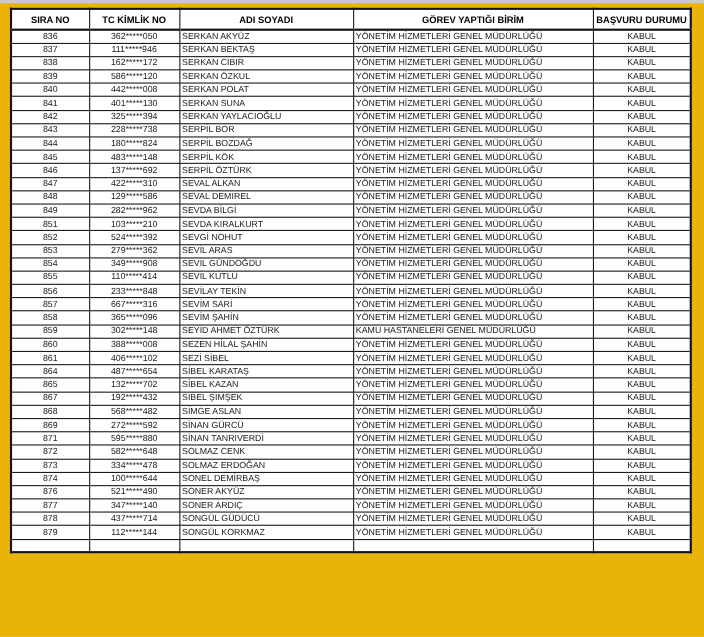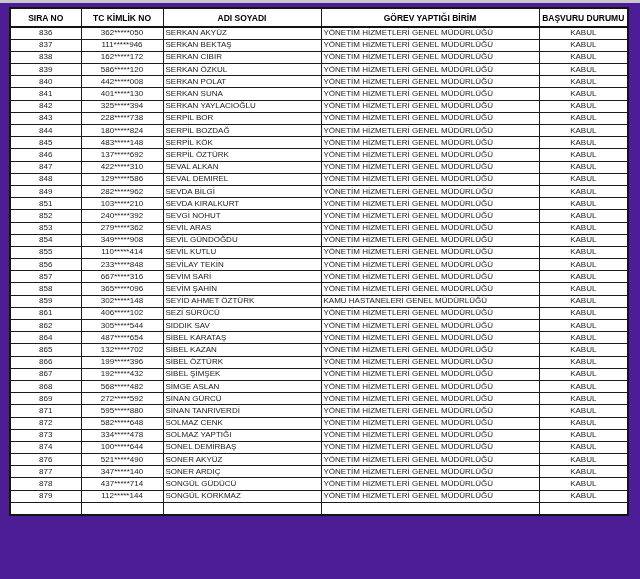--- a/index.html
+++ b/index.html
@@ -8,21 +8,21 @@
     width: 640px;
     height: 579px;
     overflow: hidden;
     background: #ffffff;
     font-family: "Liberation Sans", sans-serif;
   }
   .page {
     position: relative;
     width: 640px;
     height: 579px;
-    background: #4c1d95;
+    background: #eab308;
   }
   .top-strip {
     position: absolute;
     top: 0;
     left: 0;
     width: 640px;
     height: 3px;
     background: #c9c9c9;
   }
   table.roster {
@@ -189,21 +189,21 @@
         </tr>
         <tr>
           <td class="c0">851</td>
           <td class="c1">103*****210</td>
           <td class="c2">SEVDA KIRALKURT</td>
           <td class="c3">YÖNETİM HİZMETLERİ GENEL MÜDÜRLÜĞÜ</td>
           <td class="c4">KABUL</td>
         </tr>
         <tr>
           <td class="c0">852</td>
-          <td class="c1">240*****392</td>
+          <td class="c1">524*****392</td>
           <td class="c2">SEVGİ NOHUT</td>
           <td class="c3">YÖNETİM HİZMETLERİ GENEL MÜDÜRLÜĞÜ</td>
           <td class="c4">KABUL</td>
         </tr>
         <tr>
           <td class="c0">853</td>
           <td class="c1">279*****362</td>
           <td class="c2">SEVİL ARAS</td>
           <td class="c3">YÖNETİM HİZMETLERİ GENEL MÜDÜRLÜĞÜ</td>
           <td class="c4">KABUL</td>
@@ -244,55 +244,48 @@
           <td class="c4">KABUL</td>
         </tr>
         <tr>
           <td class="c0">859</td>
           <td class="c1">302*****148</td>
           <td class="c2">SEYİD AHMET ÖZTÜRK</td>
           <td class="c3">KAMU HASTANELERİ GENEL MÜDÜRLÜĞÜ</td>
           <td class="c4">KABUL</td>
         </tr>
         <tr>
+          <td class="c0">860</td>
+          <td class="c1">388*****008</td>
+          <td class="c2">SEZEN HİLAL ŞAHİN</td>
+          <td class="c3">YÖNETİM HİZMETLERİ GENEL MÜDÜRLÜĞÜ</td>
+          <td class="c4">KABUL</td>
+        </tr>
+        <tr>
           <td class="c0">861</td>
           <td class="c1">406*****102</td>
-          <td class="c2">SEZİ SÜRÜCÜ</td>
-          <td class="c3">YÖNETİM HİZMETLERİ GENEL MÜDÜRLÜĞÜ</td>
-          <td class="c4">KABUL</td>
-        </tr>
-        <tr>
-          <td class="c0">862</td>
-          <td class="c1">305*****544</td>
-          <td class="c2">SIDDIK SAV</td>
+          <td class="c2">SEZİ SİBEL</td>
           <td class="c3">YÖNETİM HİZMETLERİ GENEL MÜDÜRLÜĞÜ</td>
           <td class="c4">KABUL</td>
         </tr>
         <tr>
           <td class="c0">864</td>
           <td class="c1">487*****654</td>
           <td class="c2">SİBEL KARATAŞ</td>
           <td class="c3">YÖNETİM HİZMETLERİ GENEL MÜDÜRLÜĞÜ</td>
           <td class="c4">KABUL</td>
         </tr>
         <tr>
           <td class="c0">865</td>
           <td class="c1">132*****702</td>
           <td class="c2">SİBEL KAZAN</td>
           <td class="c3">YÖNETİM HİZMETLERİ GENEL MÜDÜRLÜĞÜ</td>
           <td class="c4">KABUL</td>
         </tr>
         <tr>
-          <td class="c0">866</td>
-          <td class="c1">199*****396</td>
-          <td class="c2">SİBEL ÖZTÜRK</td>
-          <td class="c3">YÖNETİM HİZMETLERİ GENEL MÜDÜRLÜĞÜ</td>
-          <td class="c4">KABUL</td>
-        </tr>
-        <tr>
           <td class="c0">867</td>
           <td class="c1">192*****432</td>
           <td class="c2">SİBEL ŞİMŞEK</td>
           <td class="c3">YÖNETİM HİZMETLERİ GENEL MÜDÜRLÜĞÜ</td>
           <td class="c4">KABUL</td>
         </tr>
         <tr>
           <td class="c0">868</td>
           <td class="c1">568*****482</td>
           <td class="c2">SİMGE ASLAN</td>
@@ -316,21 +309,21 @@
         <tr>
           <td class="c0">872</td>
           <td class="c1">582*****648</td>
           <td class="c2">SOLMAZ CENK</td>
           <td class="c3">YÖNETİM HİZMETLERİ GENEL MÜDÜRLÜĞÜ</td>
           <td class="c4">KABUL</td>
         </tr>
         <tr>
           <td class="c0">873</td>
           <td class="c1">334*****478</td>
-          <td class="c2">SOLMAZ YAPTIĞI</td>
+          <td class="c2">SOLMAZ ERDOĞAN</td>
           <td class="c3">YÖNETİM HİZMETLERİ GENEL MÜDÜRLÜĞÜ</td>
           <td class="c4">KABUL</td>
         </tr>
         <tr>
           <td class="c0">874</td>
           <td class="c1">100*****644</td>
           <td class="c2">SONEL DEMİRBAŞ</td>
           <td class="c3">YÖNETİM HİZMETLERİ GENEL MÜDÜRLÜĞÜ</td>
           <td class="c4">KABUL</td>
         </tr>

